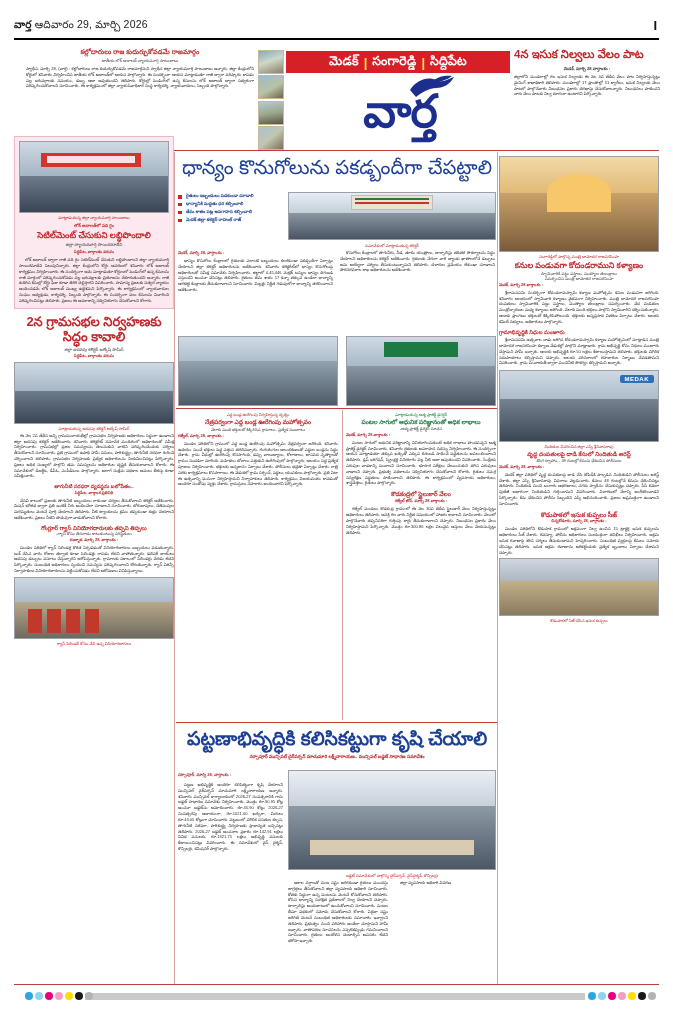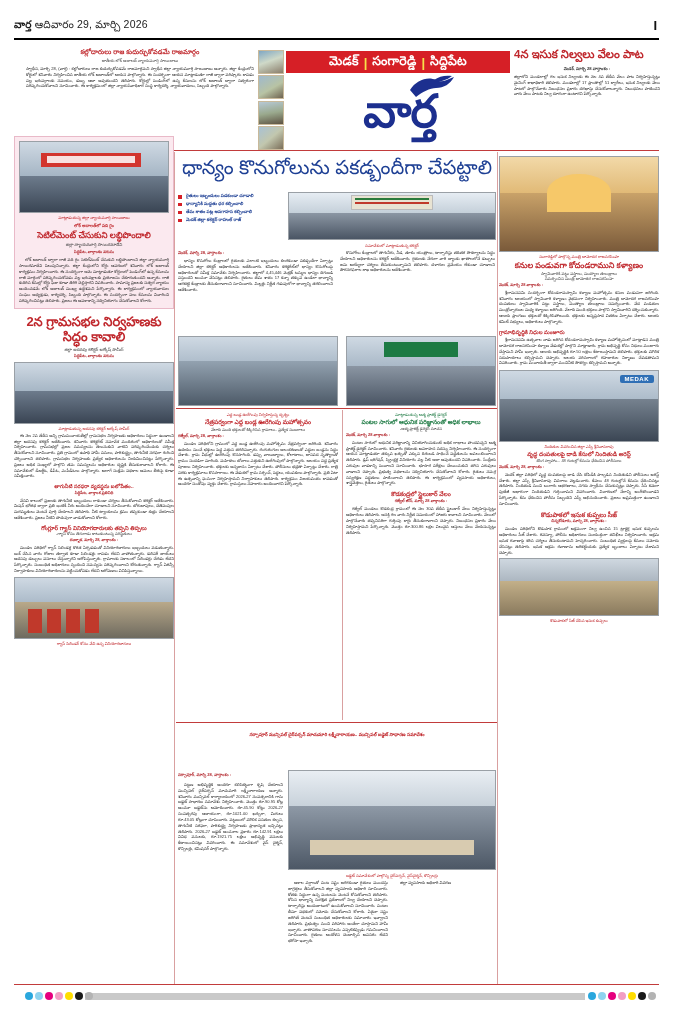--- a/index.html
+++ b/index.html
@@ -340,20 +340,21 @@
       <div class="photo ph-grad2" style="height:58px;margin-top:3px;">
         <div style="position:absolute;left:0;right:0;top:0;height:42%;background:linear-gradient(180deg,#cfd8e0,#a9b4be);"></div>
         <div style="position:absolute;left:0;right:0;bottom:0;height:62%;background:linear-gradient(0deg,#8a7a5e,#c3b089);"></div>
       </div>
       <div class="cap">కొడుపాకలో సీజ్ చేసిన ఇసుక కుప్పలు</div>
     </div>
   </div>
 
   <div class="rule-h" style="left:176px; top:722px; width:321px;"></div>
   <div class="banner2">
+    <div class="t">పట్టణాభివృద్ధికి కలిసికట్టుగా కృషి చేయాలి</div>
     <div class="s">నర్సాపూర్ మున్సిపల్ చైర్‌పర్సన్ మాచుమారి లక్ష్మీనారాయణ.. మున్సిపల్ బడ్జెట్ సాధారణ సమావేశం</div>
   </div>
 
   <div class="dlred" style="position:absolute;left:178px;top:772px;width:105px;text-align:left;font-size:4.1px;">నర్సాపూర్, మార్చి 28, వార్తాంశం :</div>
 
   <div class="photo ph-grad5" style="position:absolute;left:288px;top:770px;width:208px;height:100px;">
     <div style="position:absolute;left:0;right:0;top:0;height:38%;background:linear-gradient(180deg,#e9eef3,#c6d0d9);"></div>
     <div style="position:absolute;left:0;right:0;bottom:0;height:64%;background:linear-gradient(0deg,#4d5866,#8e99a6);"></div>
     <div style="position:absolute;left:10%;bottom:14%;width:80%;height:16%;background:#d8cbb0;"></div>
   </div>

